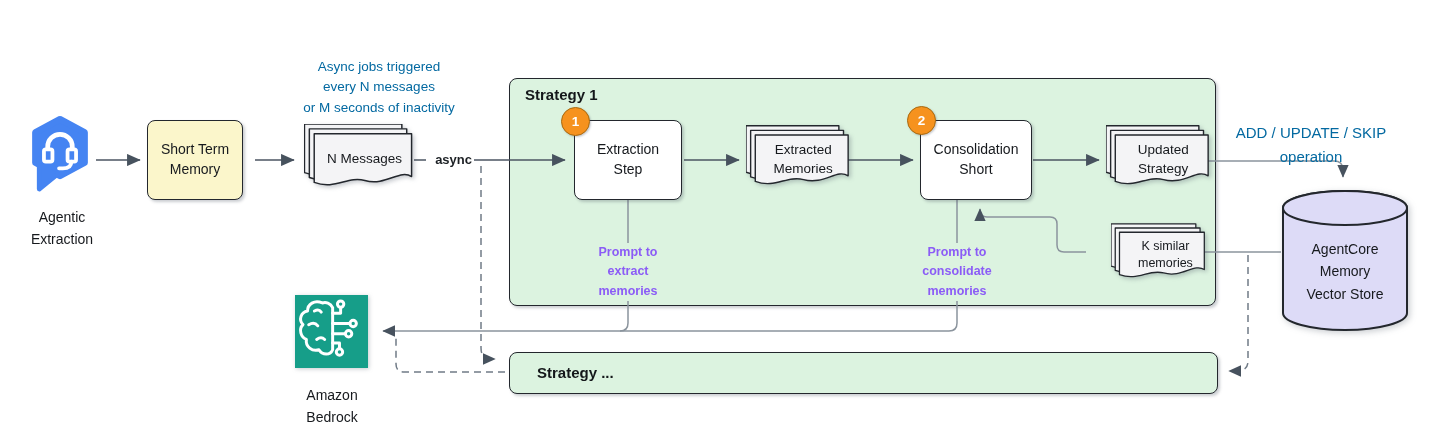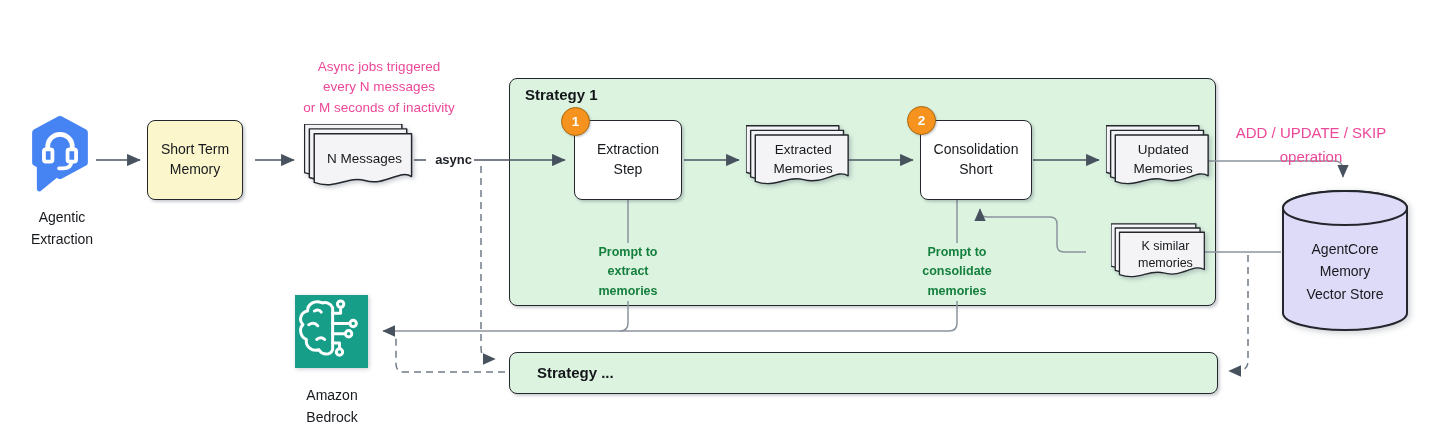--- a/index.html
+++ b/index.html
@@ -23,26 +23,26 @@
   }
   .stack{filter:drop-shadow(2px 2px 2px rgba(70,80,95,.30));}
   .stack-label{
     position:absolute;left:11%;right:1%;top:16%;bottom:20%;
     display:flex;align-items:center;justify-content:center;text-align:center;
     font-size:13.5px;line-height:1.35;white-space:pre-line;
   }
   .stack-label.small{font-size:12.5px;}
   .note{
     position:absolute;text-align:center;white-space:pre-line;
-    font-size:13.5px;line-height:1.5;color:#ec4899;
+    font-size:13.5px;line-height:1.5;color:#0369a1;
   }
   .note.big{font-size:15px;line-height:1.6;}
   .prompt-note{
     position:absolute;text-align:center;white-space:pre-line;
-    font-weight:700;font-size:12.5px;line-height:1.55;color:#15803d;
+    font-weight:700;font-size:12.5px;line-height:1.55;color:#8b5cf6;
     background:#dcf3e0;
   }
   .wire-label{
     position:absolute;text-align:right;font-weight:700;font-size:13px;
     color:#1c2024;background:#ffffff;padding:0 2px;
   }
   .badge{
     position:absolute;width:27px;height:27px;border-radius:50%;
     background:#f6921e;border:1.6px solid #a96a10;color:#fff;
     font-weight:700;font-size:13.5px;display:flex;align-items:center;justify-content:center;
@@ -153,21 +153,21 @@
 
   <div class="node box z3" style="left:920px;top:120px;width:112px;height:80px;">Consolidation
 Short</div>
   <div class="badge z4" style="left:907px;top:106px;">2</div>
 
   <div class="node z3" style="left:1106px;top:124px;width:104px;height:74px;">
     <svg class="stack" width="104" height="74" viewBox="0 0 112 76">
       <use href="#doc3"></use>
     </svg>
     <div class="stack-label">Updated
-Memories</div>
+Strategy</div>
   </div>
 
   <div class="node z3" style="left:1111px;top:221px;width:99px;height:70px;">
     <svg class="stack" width="95" height="70" viewBox="0 0 112 76">
       <use href="#doc3"></use>
     </svg>
     <div class="stack-label small">K similar
 memories</div>
   </div>
 

